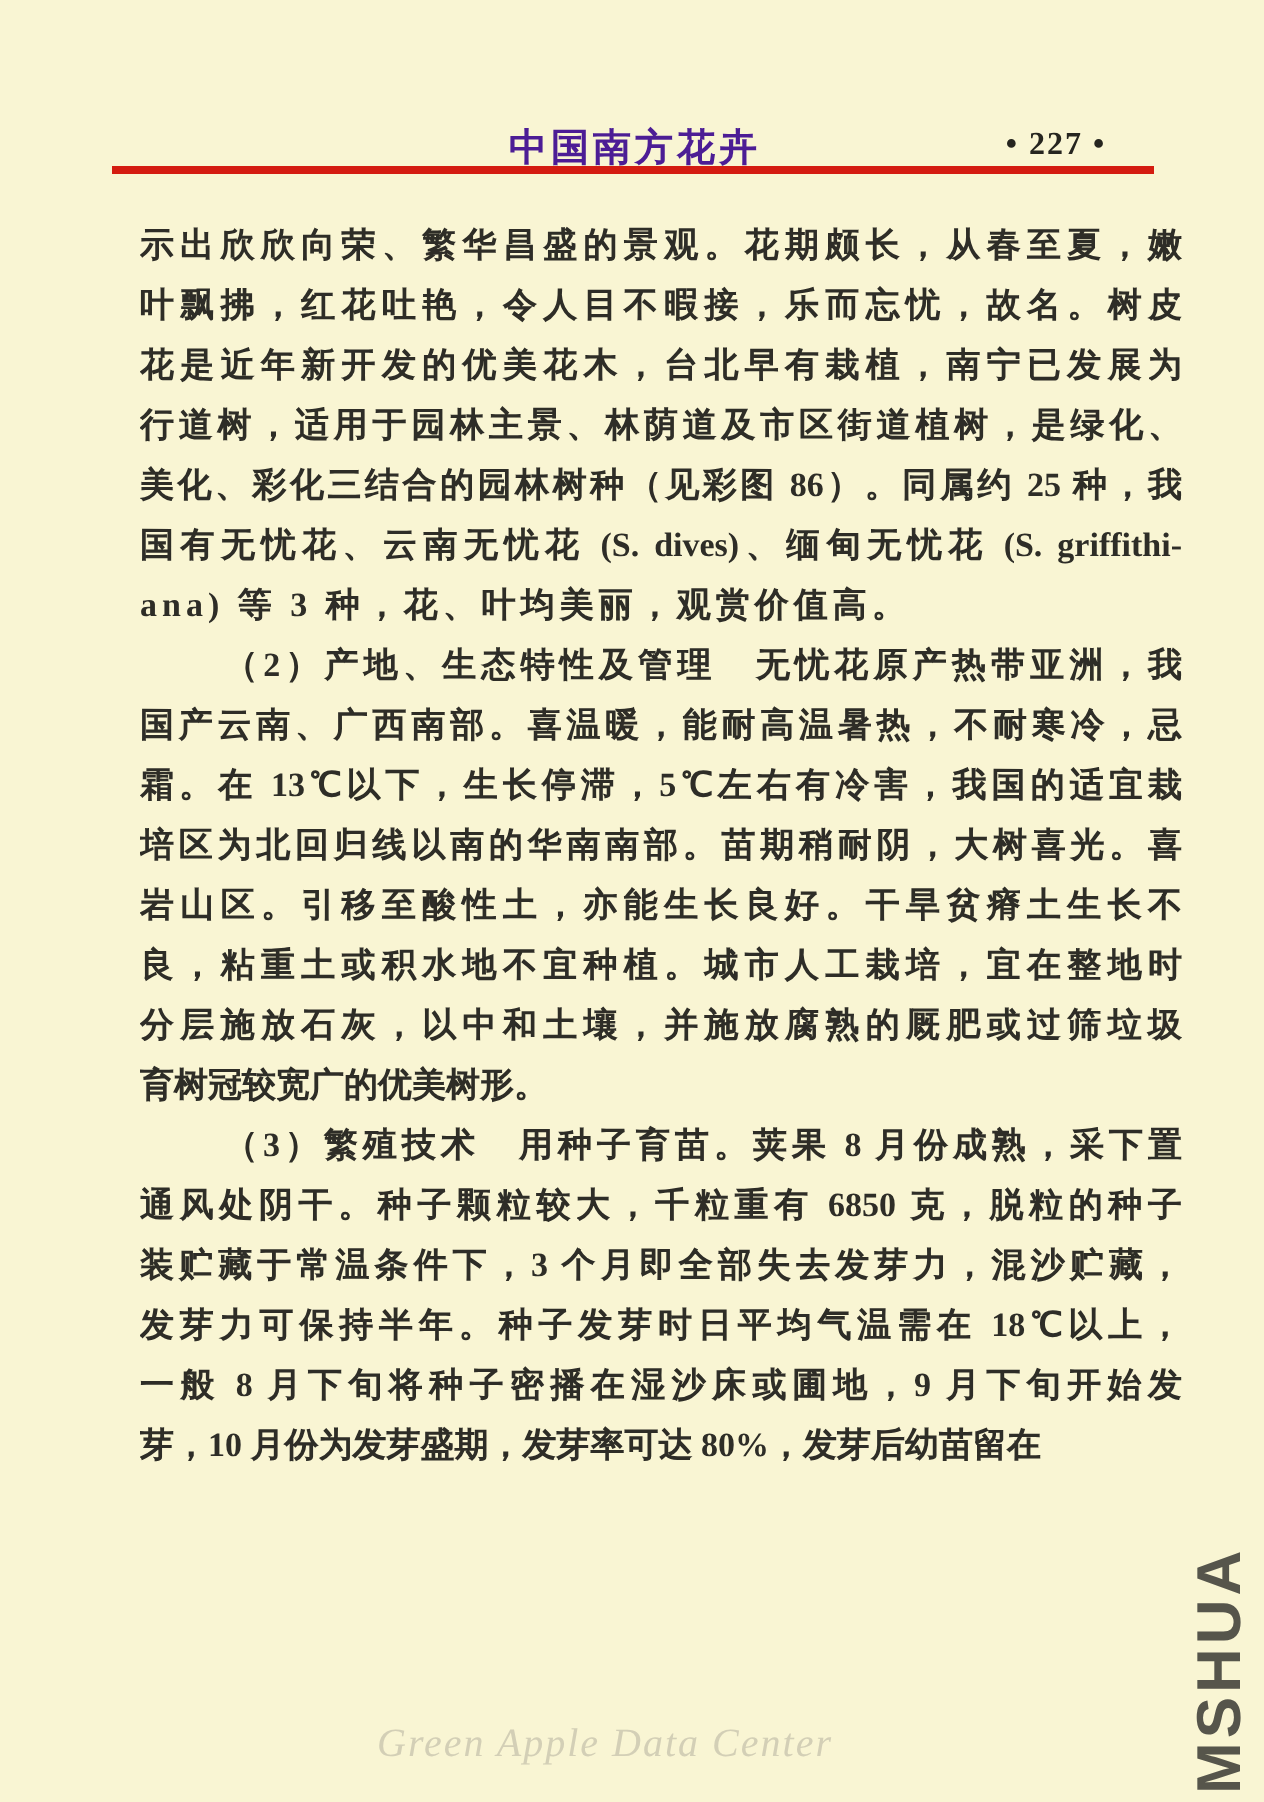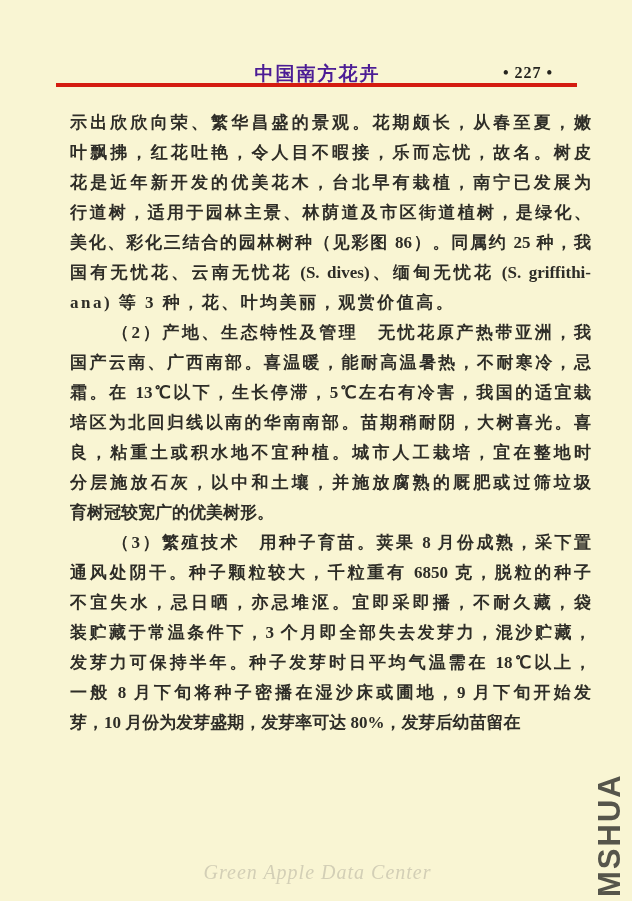--- a/index.html
+++ b/index.html
@@ -40,21 +40,21 @@
   }
   .line {
     height:30px; overflow:hidden;
     text-align:justify; text-align-last:justify;
   }
   .line.indent { text-indent:42px; }
   .line.para-end { text-align-last:left; }
   .line.spaced { letter-spacing:2.5px; }
   
   .bottom-watermark {
-    position:absolute; left:57px; top:861px; width:521px;
+    position:absolute; left:42px; top:861px; width:521px;
     text-align:center;
     font-style:italic;
     font-size:20px; letter-spacing:1px;
     color:#d3cfb6;
   }
   .side-watermark {
     position:absolute; left:592px; top:897px;
     width:132px; height:42px;
     transform-origin:0 0;
     transform:rotate(-90deg);
@@ -77,26 +77,26 @@
     <div class="line">叶飘拂，红花吐艳，令人目不暇接，乐而忘忧，故名。树皮</div>
     <div class="line">花是近年新开发的优美花木，台北早有栽植，南宁已发展为</div>
     <div class="line">行道树，适用于园林主景、林荫道及市区街道植树，是绿化、</div>
     <div class="line">美化、彩化三结合的园林树种（见彩图 86）。同属约 25 种，我</div>
     <div class="line">国有无忧花、云南无忧花 (S. dives)、缅甸无忧花 (S. griffithi-</div>
     <div class="line para-end spaced">ana) 等 3 种，花、叶均美丽，观赏价值高。</div>
     <div class="line indent">（2）产地、生态特性及管理　无忧花原产热带亚洲，我</div>
     <div class="line">国产云南、广西南部。喜温暖，能耐高温暑热，不耐寒冷，忌</div>
     <div class="line">霜。在 13℃以下，生长停滞，5℃左右有冷害，我国的适宜栽</div>
     <div class="line">培区为北回归线以南的华南南部。苗期稍耐阴，大树喜光。喜</div>
+    <div class="line">岩山区。引移至酸性土，亦能生长良好。干旱贫瘠土生长不</div>
     <div class="line">良，粘重土或积水地不宜种植。城市人工栽培，宜在整地时</div>
     <div class="line">分层施放石灰，以中和土壤，并施放腐熟的厩肥或过筛垃圾</div>
     <div class="line para-end">育树冠较宽广的优美树形。</div>
     <div class="line indent">（3）繁殖技术　用种子育苗。荚果 8 月份成熟，采下置</div>
     <div class="line">通风处阴干。种子颗粒较大，千粒重有 6850 克，脱粒的种子</div>
-    <div class="line">不宜失水，忌日晒，亦忌堆沤。宜即采即播，不耐久藏，袋</div>
     <div class="line">装贮藏于常温条件下，3 个月即全部失去发芽力，混沙贮藏，</div>
     <div class="line">发芽力可保持半年。种子发芽时日平均气温需在 18℃以上，</div>
     <div class="line">一般 8 月下旬将种子密播在湿沙床或圃地，9 月下旬开始发</div>
     <div class="line para-end">芽，10 月份为发芽盛期，发芽率可达 80%，发芽后幼苗留在</div>
   </div>
 
   <div class="bottom-watermark">Green Apple Data Center</div>
   <div class="side-watermark">MSHUA</div>
 
 </div>

